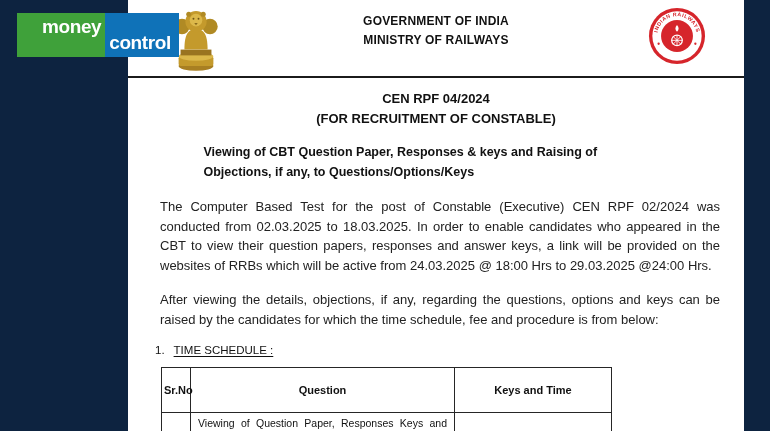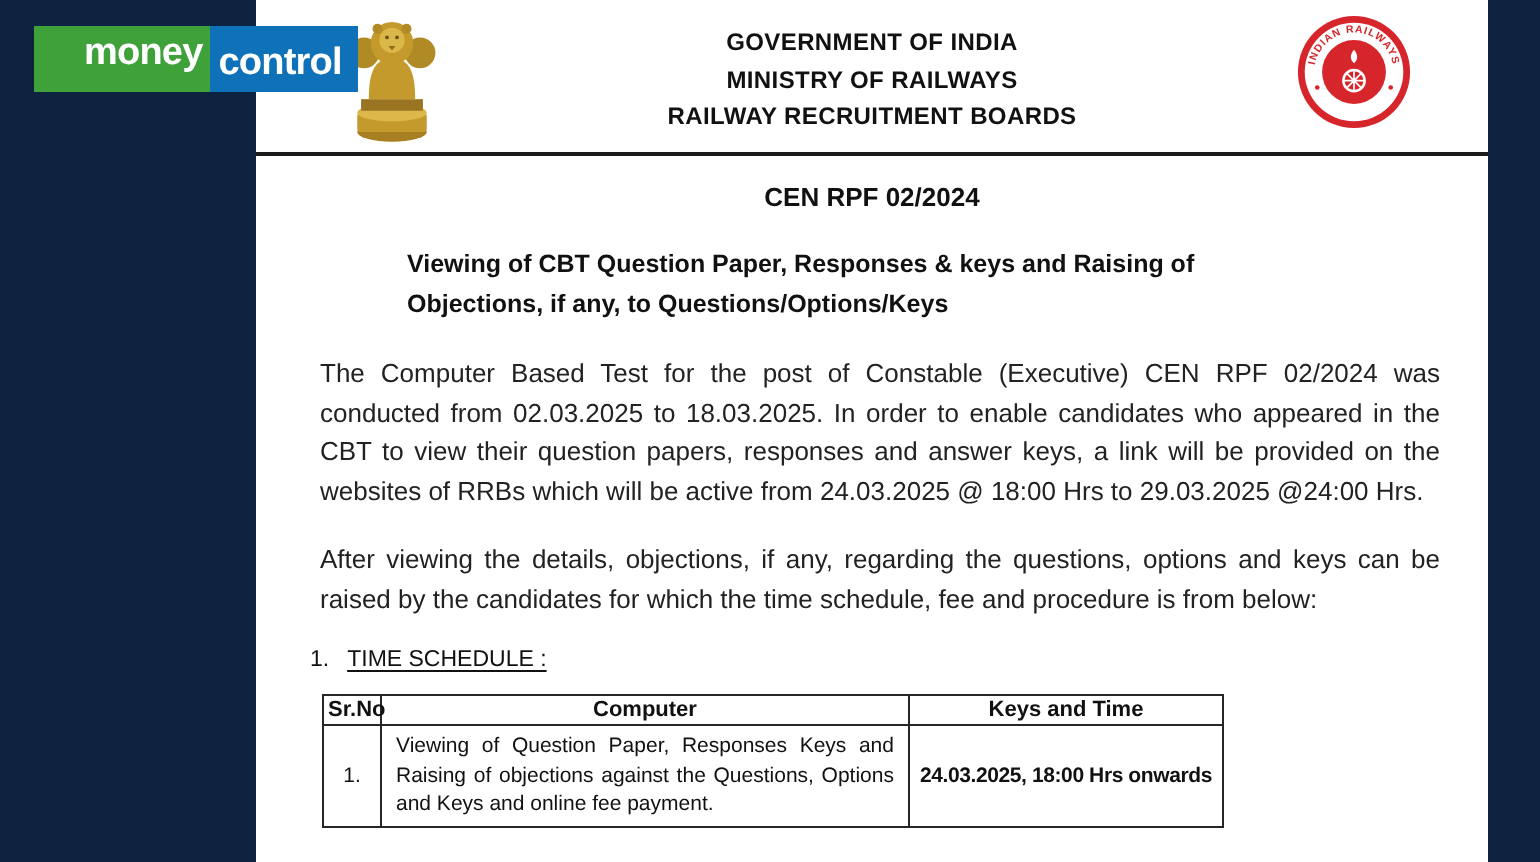--- a/index.html
+++ b/index.html
@@ -35,34 +35,34 @@
   }
   .section-heading{margin:15px 0 0 27px;font-size:11.5px;font-weight:normal;color:#111;}
   .section-heading .num{margin-right:9px;}
   .section-heading .label{text-decoration:underline;text-underline-offset:2px;}
   
   table.schedule{
     border-collapse:collapse;margin:11px 0 0 33px;width:450px;
     font-size:10.5px;color:#111;table-layout:fixed;
   }
   .schedule th,.schedule td{border:1.5px solid #262626;}
-  .schedule th{font-size:11px;font-weight:bold;text-align:center;padding:1px 2px;}
+  .schedule th{font-size:11px;font-weight:bold;text-align:center;padding:16px 2px;}
   .col-sr{width:29px;}
   .col-act{width:264px;}
   .col-dt{width:157px;}
   td.sr{text-align:center;vertical-align:middle;}
   td.act{padding:3px 7px;text-align:justify;line-height:1.4;vertical-align:middle;}
   td.dt{font-weight:bold;padding:12px 5px;letter-spacing:-.2px;vertical-align:middle;}
   
   .mc-logo{
     position:absolute;left:17px;top:13px;display:flex;align-items:stretch;
     font-weight:bold;font-size:19px;letter-spacing:-.4px;color:#fff;line-height:1;
   }
   .mc-money{background:#3fa13a;padding:4px 4px 5px 25px;}
-  .mc-control{background:#0f72b8;padding:9px 8px 5px 4px;}
+  .mc-control{background:#0f72b8;padding:20px 8px 5px 4px;}
 </style>
 </head>
 <body>
 
 <div class="stage">
 
   <div class="paper">
 
     <div class="doc-header">
 
@@ -79,62 +79,62 @@
         <circle cx="36.5" cy="10.5" r="2.6" fill="#b08a24"></circle>
         <circle cx="29" cy="16.5" r="6.5" fill="#dcb84a"></circle>
         <circle cx="26.4" cy="15" r="1" fill="#6e5414"></circle>
         <circle cx="31.6" cy="15" r="1" fill="#6e5414"></circle>
         <path d="M27.2 19.5 h3.6 l-1.8 2.2 Z" fill="#8a6b1c"></path>
       </svg>
 
       <div class="gov-lines">
         <div>GOVERNMENT OF INDIA</div>
         <div>MINISTRY OF RAILWAYS</div>
-        <div>RAILWAY RECRUITMENT BOARDS</div>
       </div>
 
       <svg class="rail-logo" viewBox="0 0 60 60" aria-hidden="true">
         <circle cx="30" cy="30" r="29" fill="#d6252b"></circle>
         <circle cx="30" cy="30" r="25.5" fill="#ffffff"></circle>
         <circle cx="30" cy="30" r="16.5" fill="#d6252b"></circle>
         <path id="railArc" d="M 9.5 30 A 20.5 20.5 0 0 1 50.5 30" fill="none"></path>
         <text font-size="5.4" font-weight="bold" fill="#d6252b" letter-spacing="0.6">
           <textPath href="#railArc" startOffset="50%" text-anchor="middle">INDIAN RAILWAYS</textPath>
         </text>
         <circle cx="11" cy="38" r="1.2" fill="#d6252b"></circle>
         <circle cx="49" cy="38" r="1.2" fill="#d6252b"></circle>
         <circle cx="30" cy="34.5" r="5.5" fill="none" stroke="#ffffff" stroke-width="1.3"></circle>
         <path d="M30 29 v11 M24.5 34.5 h11 M26 30.5 l8 8 M34 30.5 l-8 8" stroke="#ffffff" stroke-width="0.9"></path>
         <path d="M30 18.5 c-2.2 2.6 -2.2 5 0 7 c2.2 -2 2.2 -4.4 0 -7 Z" fill="#ffffff"></path>
       </svg>
     </div>
 
     <div class="doc-body">
 
-      <div class="t-center title1">CEN RPF 02/2024</div>
+      <div class="t-center title1">CEN RPF 04/2024</div>
+      <div class="t-center title2">(FOR RECRUITMENT OF CONSTABLE)</div>
 
       <div class="subtitle">Viewing of CBT Question Paper, Responses &amp; keys and Raising of Objections, if any, to Questions/Options/Keys</div>
 
       <p class="para">The Computer Based Test for the post of Constable (Executive) CEN RPF 02/2024 was conducted from 02.03.2025 to 18.03.2025. In order to enable candidates who appeared in the CBT to view their question papers, responses and answer keys, a link will be provided on the websites of RRBs which will be active from 24.03.2025 @ 18:00 Hrs to 29.03.2025 @24:00 Hrs.</p>
       <p class="para">After viewing the details, objections, if any, regarding the questions, options  and keys can be raised by the candidates for which the time schedule, fee and procedure is from below:</p>
 
       <div class="section-heading">
         <span class="num">1.</span><span class="label">TIME SCHEDULE :</span>
       </div>
 
       <table class="schedule">
         <colgroup>
           <col class="col-sr">
             <col class="col-act">
             <col class="col-dt">
         </colgroup>
         <thead>
           <tr>
             <th>Sr.No</th>
-            <th>Computer</th>
+            <th>Question</th>
             <th>Keys and Time</th>
           </tr>
         </thead>
         <tbody>
           <tr>
             <td class="sr">1.</td>
             <td class="act">Viewing  of Question Paper, Responses Keys and Raising  of  objections against  the Questions, Options and Keys and online fee payment.</td>
             <td class="dt">24.03.2025, 18:00 Hrs onwards</td>
           </tr>
 

